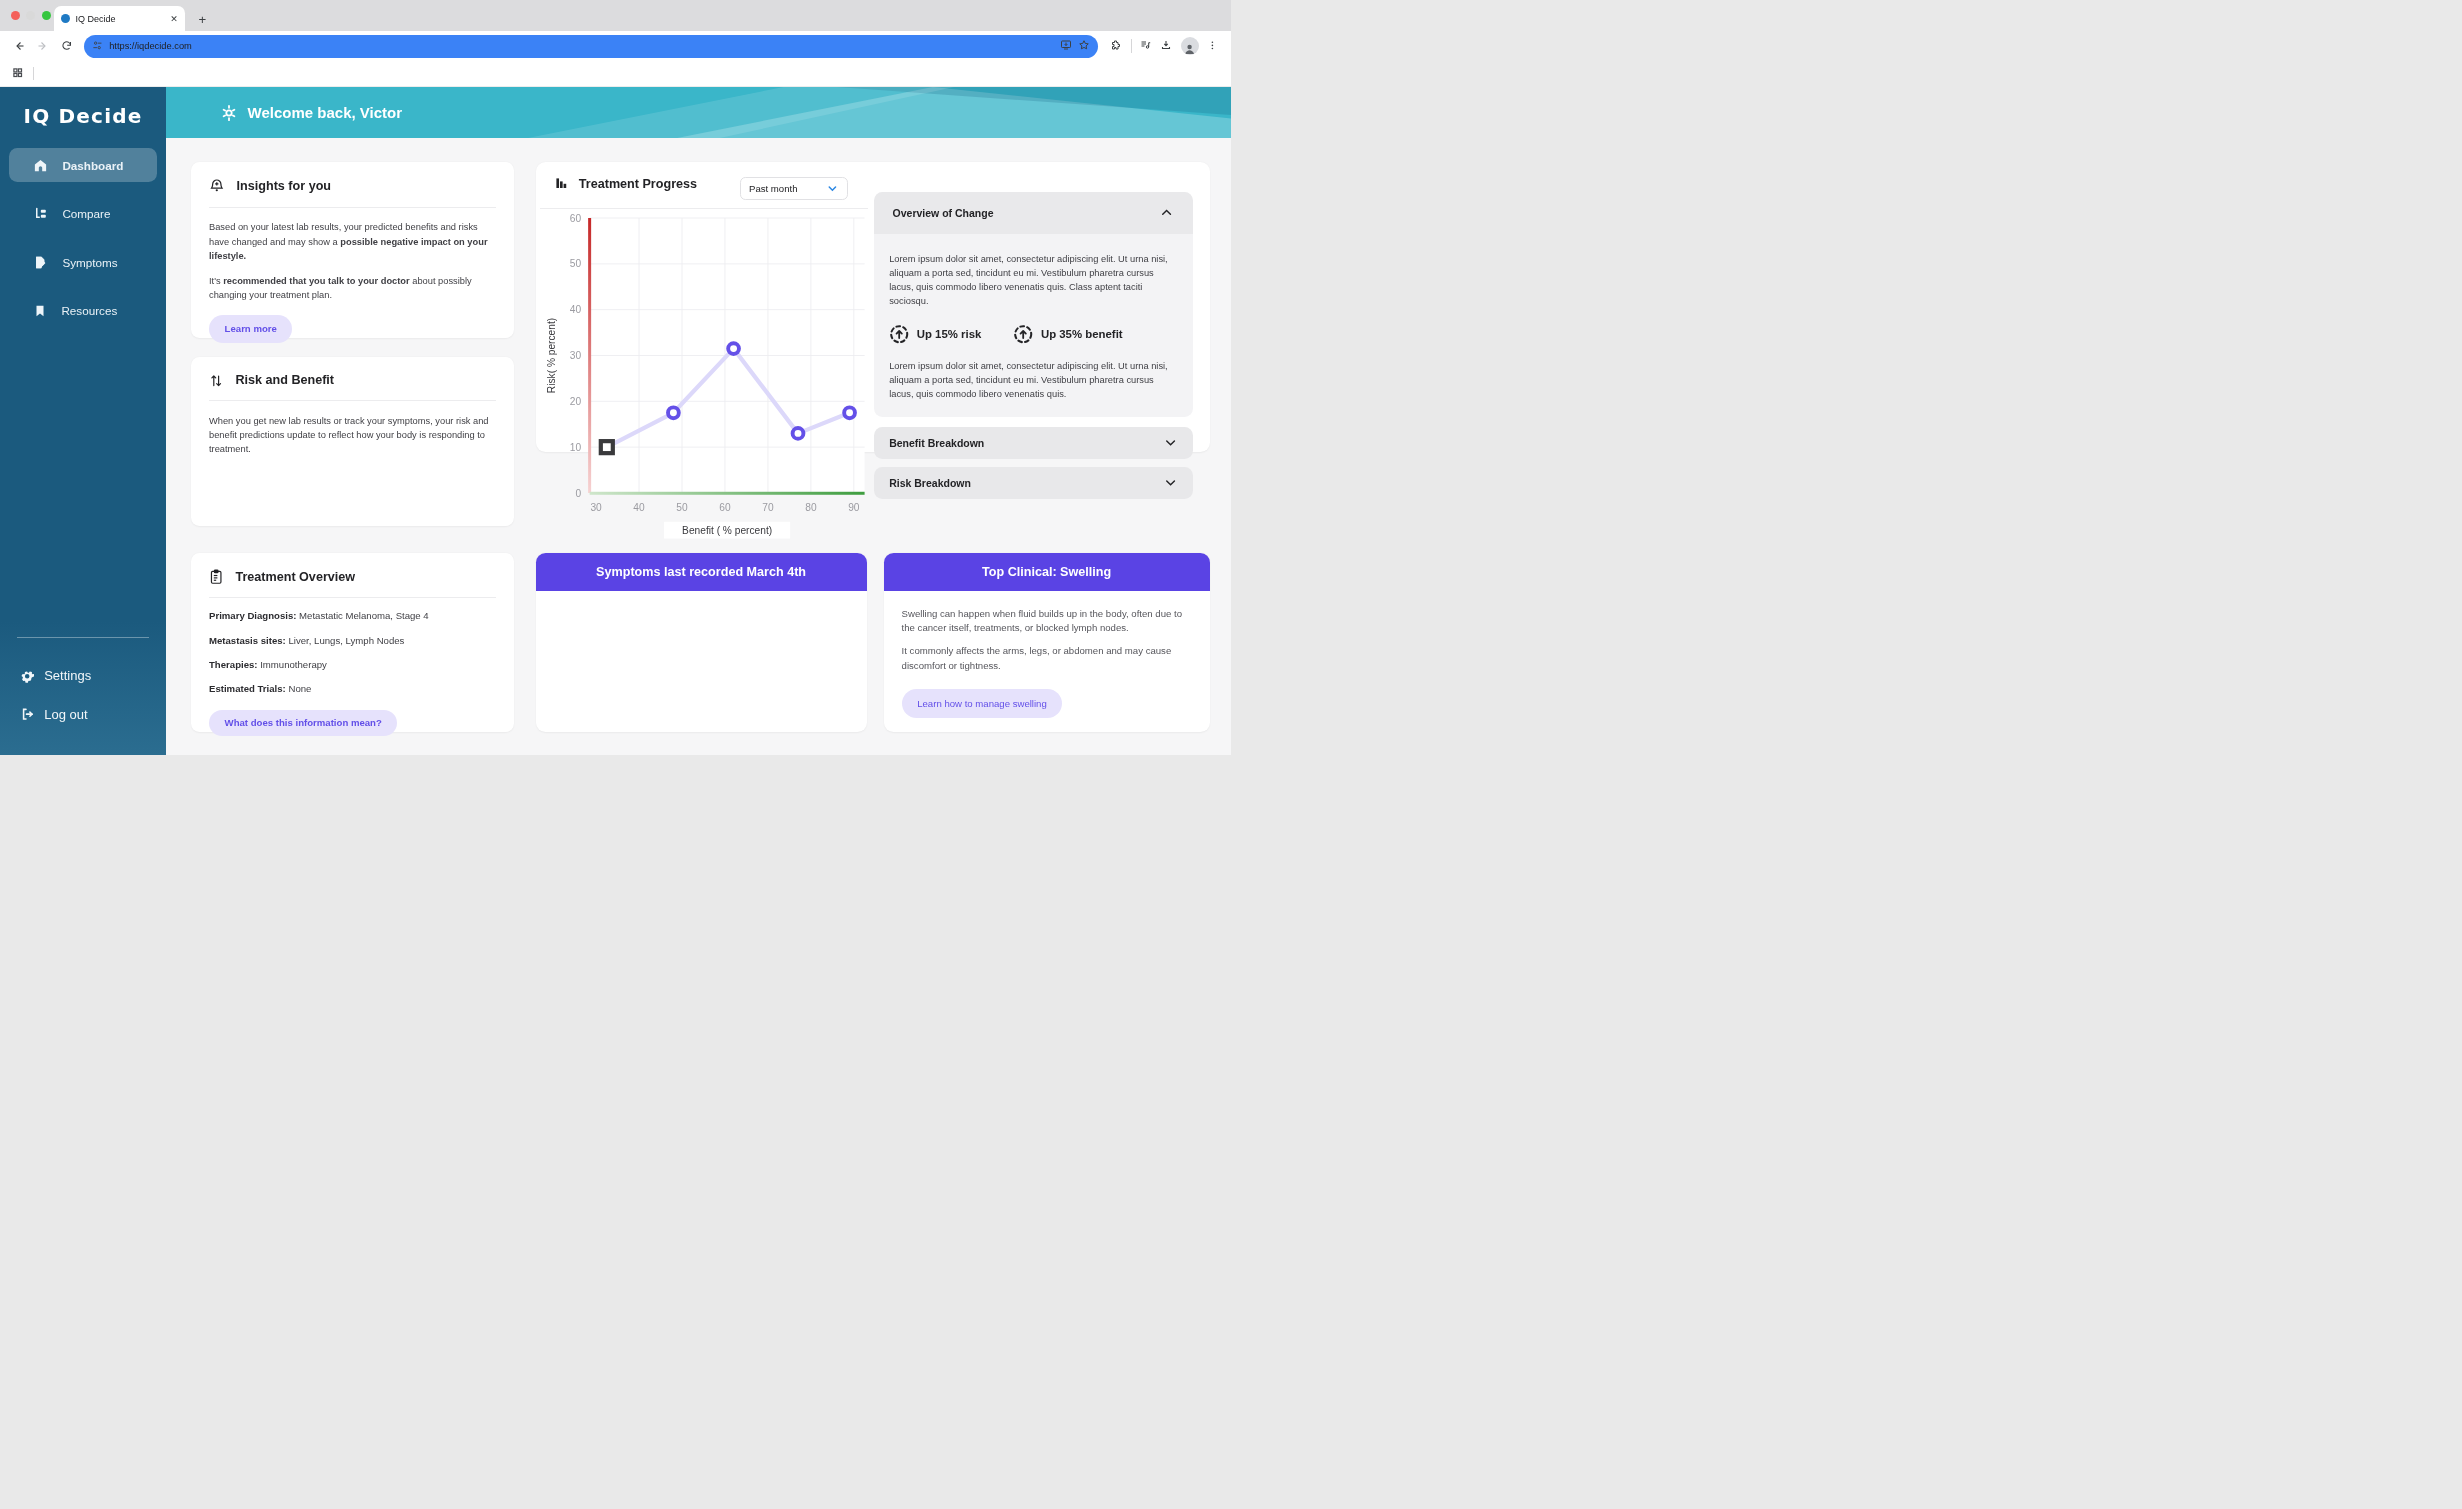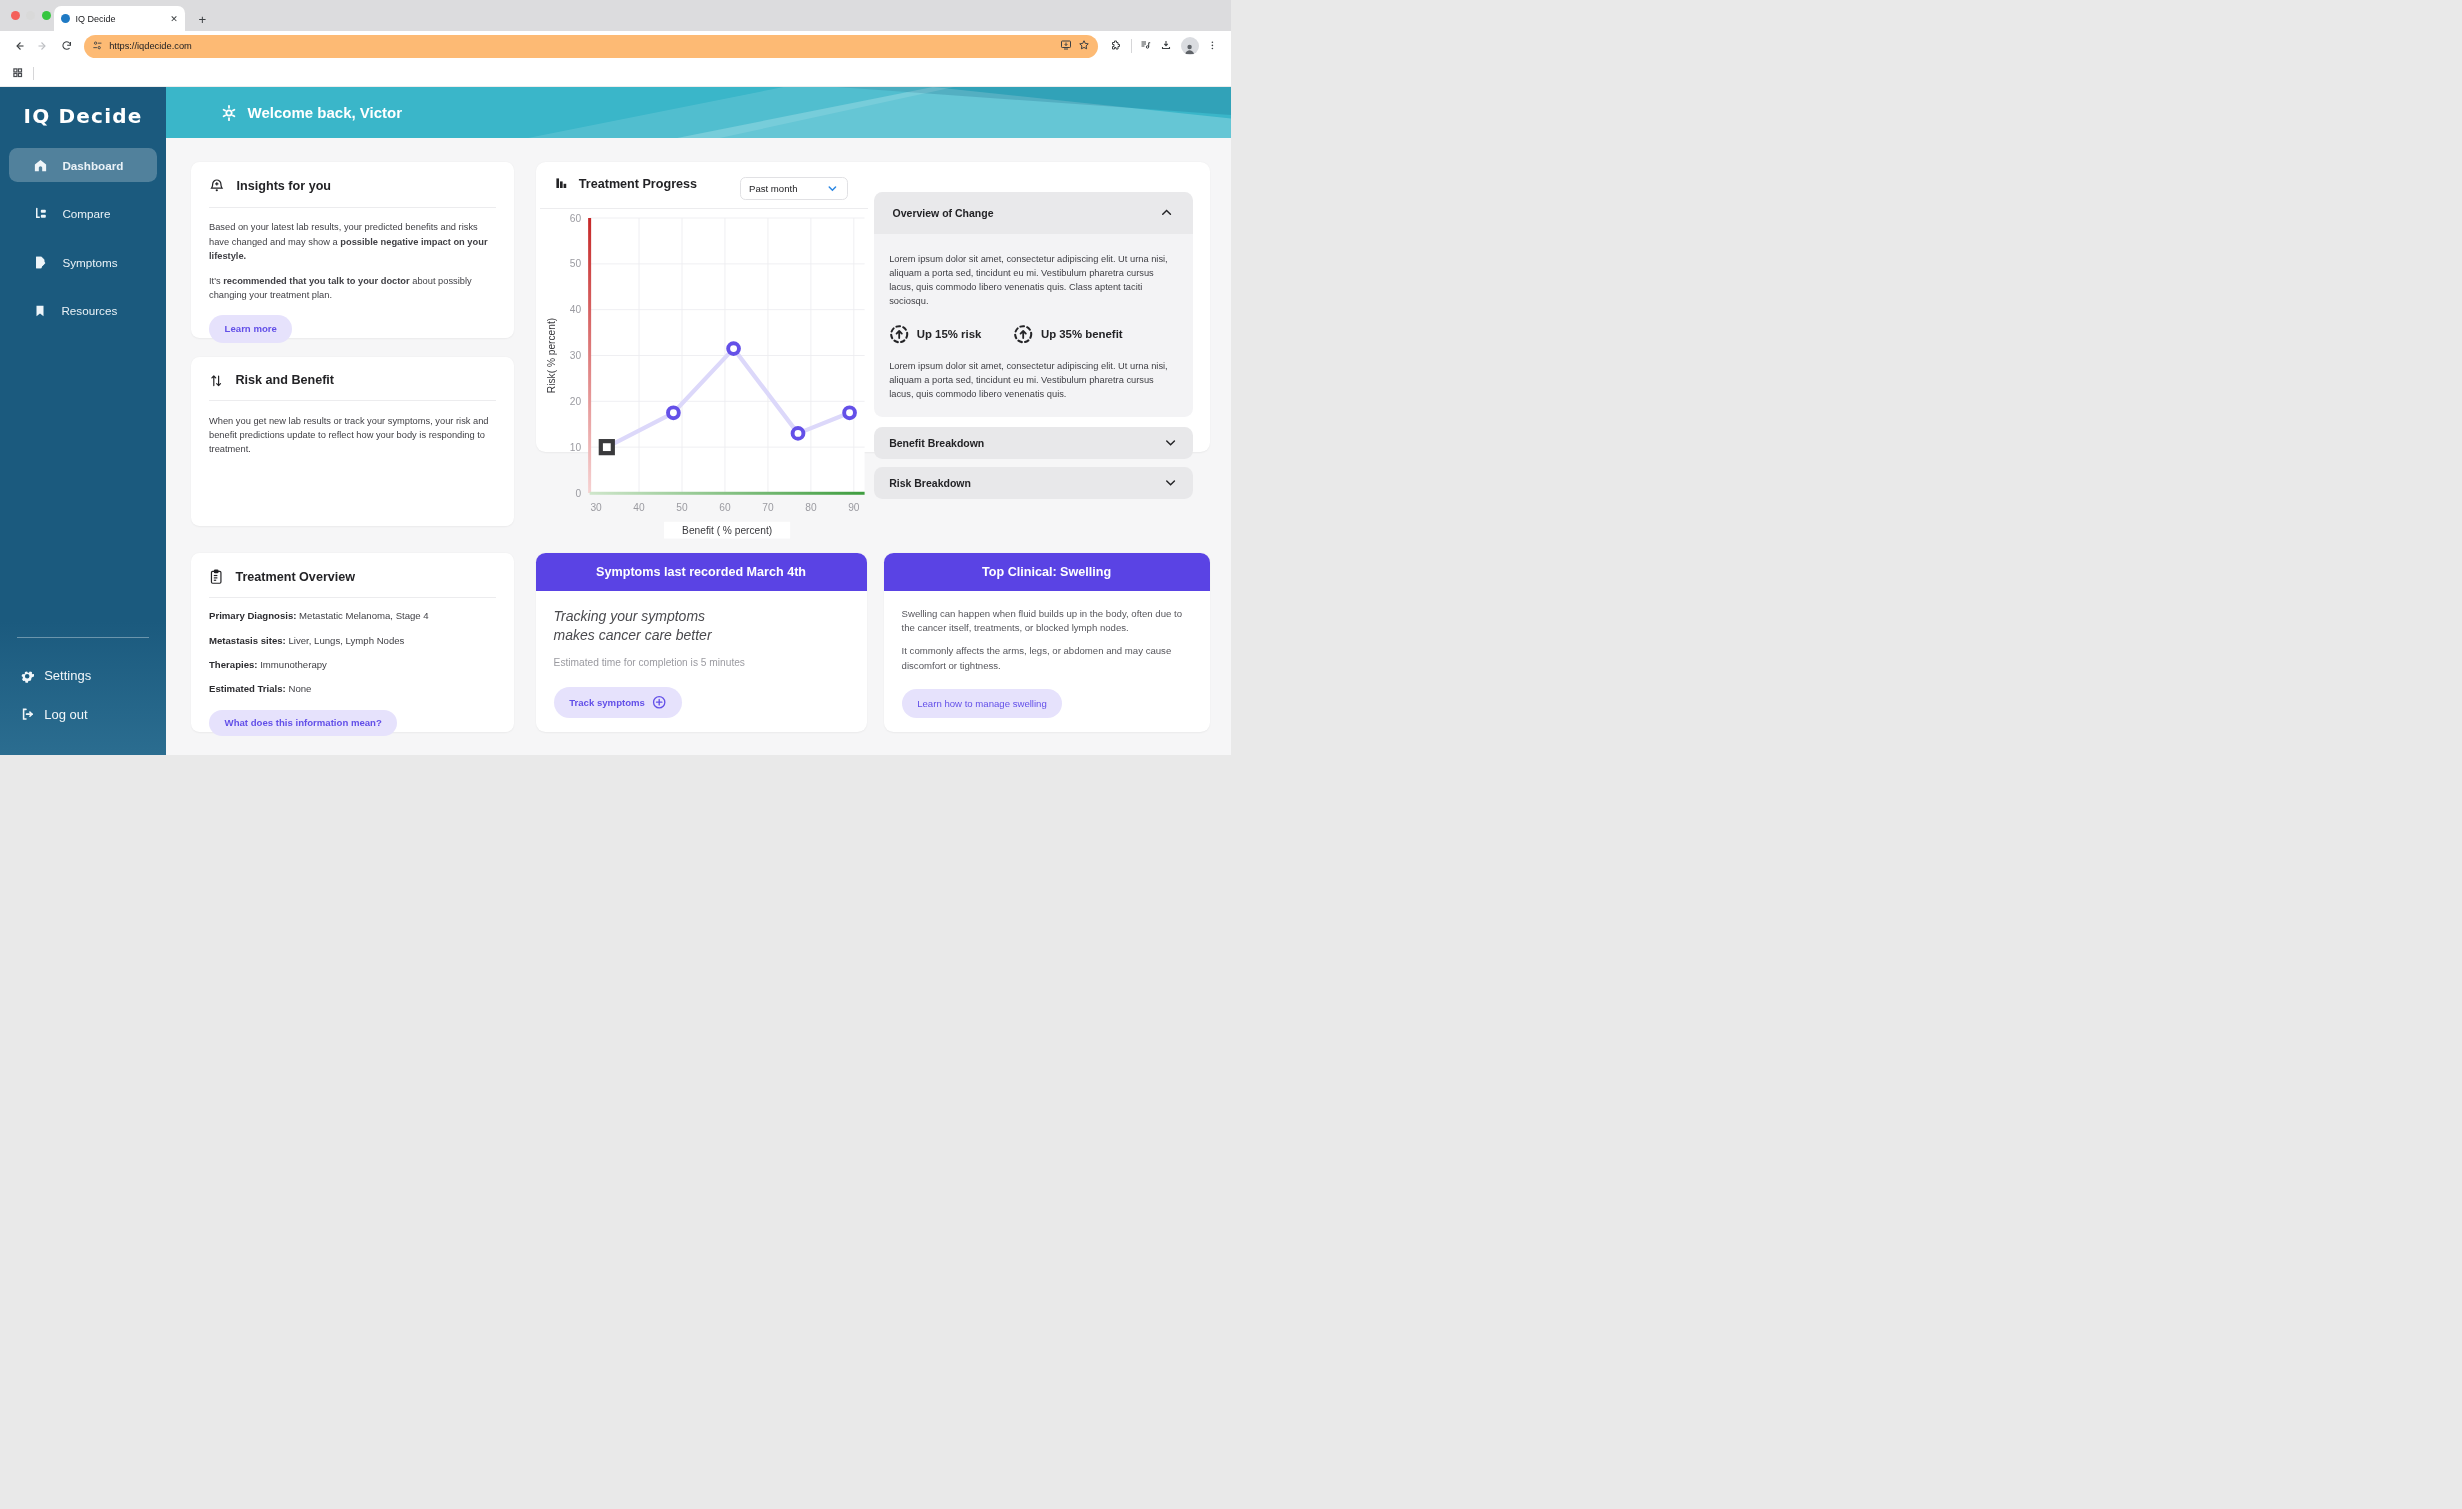--- a/index.html
+++ b/index.html
@@ -20,21 +20,21 @@
   .light{width:9px; height:9px; border-radius:50%;}
   .tab{margin-left:54px; width:131px; height:25px; background:#fff; border-radius:7.2px 7.2px 0 0;
        display:flex; align-items:center; padding:0 7.2px; gap:5.4px;}
   .favicon{width:9px; height:9px; border-radius:50%; background:#1f7ac4; flex:none;}
   .tab-title{font-size:9px; color:#202124; flex:1;}
   .tab-close{font-size:9px; color:#3c4043; cursor:default;}
   .newtab{width:18px; height:18px; margin:0 0 3px 8.4px; display:flex; align-items:center; justify-content:center;
           font-size:13.2px; color:#3c4043;}
   .toolbar{height:30px; background:#fff; display:flex; align-items:center; padding:0 8.4px; gap:3.6px;}
   .nav-ic{width:20.4px; height:20.4px; display:flex; align-items:center; justify-content:center; border-radius:50%;}
-  .urlbar{flex:1; height:23px; background:#fdba74; border-radius:11.4px; display:flex; align-items:center;
+  .urlbar{flex:1; height:23px; background:#3b82f6; border-radius:11.4px; display:flex; align-items:center;
           padding:0 8.4px; gap:6px; margin:0 3.6px;}
   .url-text{font-size:9.3px; color:#202124; flex:1;}
   .tool-right{display:flex; align-items:center; gap:8.4px; padding:0 4.8px;}
   .vdiv{width:0.6px; height:13.2px; background:#d6d6d8;}
   .avatar{width:18px; height:18px; border-radius:50%; background:#dadce0; display:flex; align-items:flex-end; justify-content:center; overflow:hidden;}
   .bookmarksbar{height:26px; background:#fff; display:flex; align-items:center; padding:0 12px; gap:9.6px; border-bottom:0.6px solid #ececec;}
 
   
   .app{display:flex; height:668px;}
   .sidebar{width:166px; flex:none; background:linear-gradient(180deg,#1b5a7e 0%,#1b5a7e 80%,#2b6d90 100%);
@@ -465,31 +465,20 @@
                 <svg width="13.2" height="13.2" viewBox="0 0 24 24" fill="none" stroke="#232326" stroke-width="2.6" stroke-linecap="round">
                     <path d="M5 9l7 7 7-7"></path>
                   </svg>
               </div>
             </div>
           </div>
 
           <div class="bottom-row">
             <div class="promo">
               <div class="promo-head">Symptoms last recorded March 4th</div>
-              <div class="promo-body">
-                <div class="lede"><span>Tracking your symptoms</span><br><span>makes cancer care better</span></div>
-                <div class="note">Estimated time for completion is 5 minutes</div>
-                <button class="pill-btn">
-                  <span>Track symptoms</span>
-                  <svg width="14.4" height="14.4" viewBox="0 0 24 24" fill="none" stroke="#6350e8" stroke-width="2.2">
-                      <circle cx="12" cy="12" r="9.4"></circle>
-                      <path d="M12 7.5v9M7.5 12h9" stroke-linecap="round"></path>
-                    </svg>
-                </button>
-              </div>
             </div>
             <div class="promo narrow">
               <div class="promo-head">Top Clinical: Swelling</div>
               <div class="promo-body">
                 <p class="para">Swelling can happen when fluid builds up in the body, often due to the cancer itself, treatments, or blocked lymph nodes.</p>
                 <p class="para" style="margin-top:8.4px">It commonly affects the arms, legs, or abdomen and may cause discomfort or tightness.</p>
                 <button class="pill-btn" style="height:29px; font-weight:normal">Learn how to manage swelling</button>
               </div>
             </div>
           </div>

